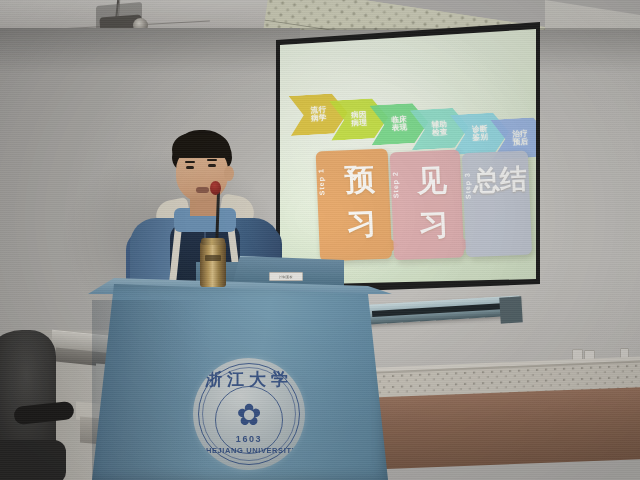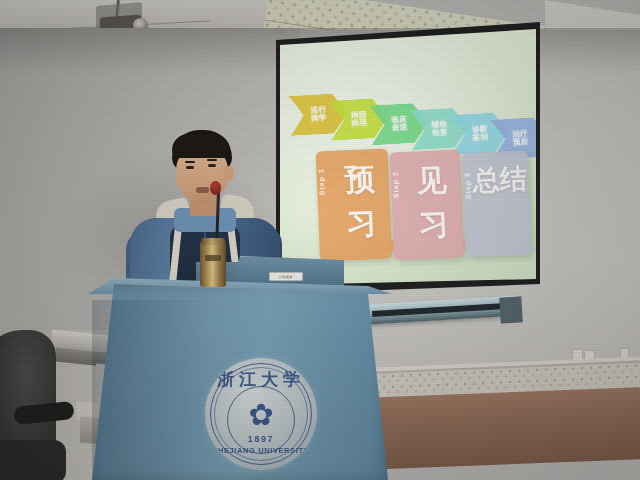--- a/index.html
+++ b/index.html
@@ -255,21 +255,21 @@
   .podium-top{
     position:absolute;left:88px;top:278px;width:304px;height:16px;
     background:linear-gradient(180deg,#93b2c4,#6d93ab);
     clip-path:polygon(26px 0, 280px 8px, 304px 16px, 0 16px);
   }
   .podium-face-shade{
     position:absolute;left:92px;top:300px;width:120px;height:180px;
     background:linear-gradient(90deg,rgba(20,40,60,.22),rgba(20,40,60,0));
   }
   .podium-emblem{
-    position:absolute;left:205px;top:358px;width:112px;height:112px;
+    position:absolute;left:193px;top:358px;width:112px;height:112px;
     border-radius:50%;
     background:radial-gradient(circle at 42% 34%, rgba(222,224,222,.92), rgba(196,200,199,.82) 62%, rgba(170,176,176,.72));
     box-shadow:0 0 6px rgba(255,255,255,.18);
     overflow:hidden;
   }
   .emblem-ring{
     position:absolute;inset:5px;border:1.6px solid #2f4d86;border-radius:50%;opacity:.85;
   }
   .emblem-ring2{
     position:absolute;inset:9px;border:1px solid #2f4d86;border-radius:50%;opacity:.55;
@@ -567,21 +567,21 @@
   <div class="podium-plate">
     <span>控制面板</span>
   </div>
 
   <div class="podium-emblem">
     <div class="emblem-ring"></div>
     <div class="emblem-ring2"></div>
     <div class="emblem-inner-ring"></div>
     <div class="emblem-cjk">浙江大学</div>
     <div class="emblem-bird">✿</div>
-    <div class="emblem-year">1897</div>
+    <div class="emblem-year">1603</div>
     <div class="emblem-en">ZHEJIANG UNIVERSITY</div>
   </div>
 
   <div class="thermos"></div>
   <div class="thermos-cap"></div>
   <div class="thermos-band"></div>
 
   <div class="chair-back"></div>
   <div class="chair-arm"></div>
   <div class="chair-base"></div>

